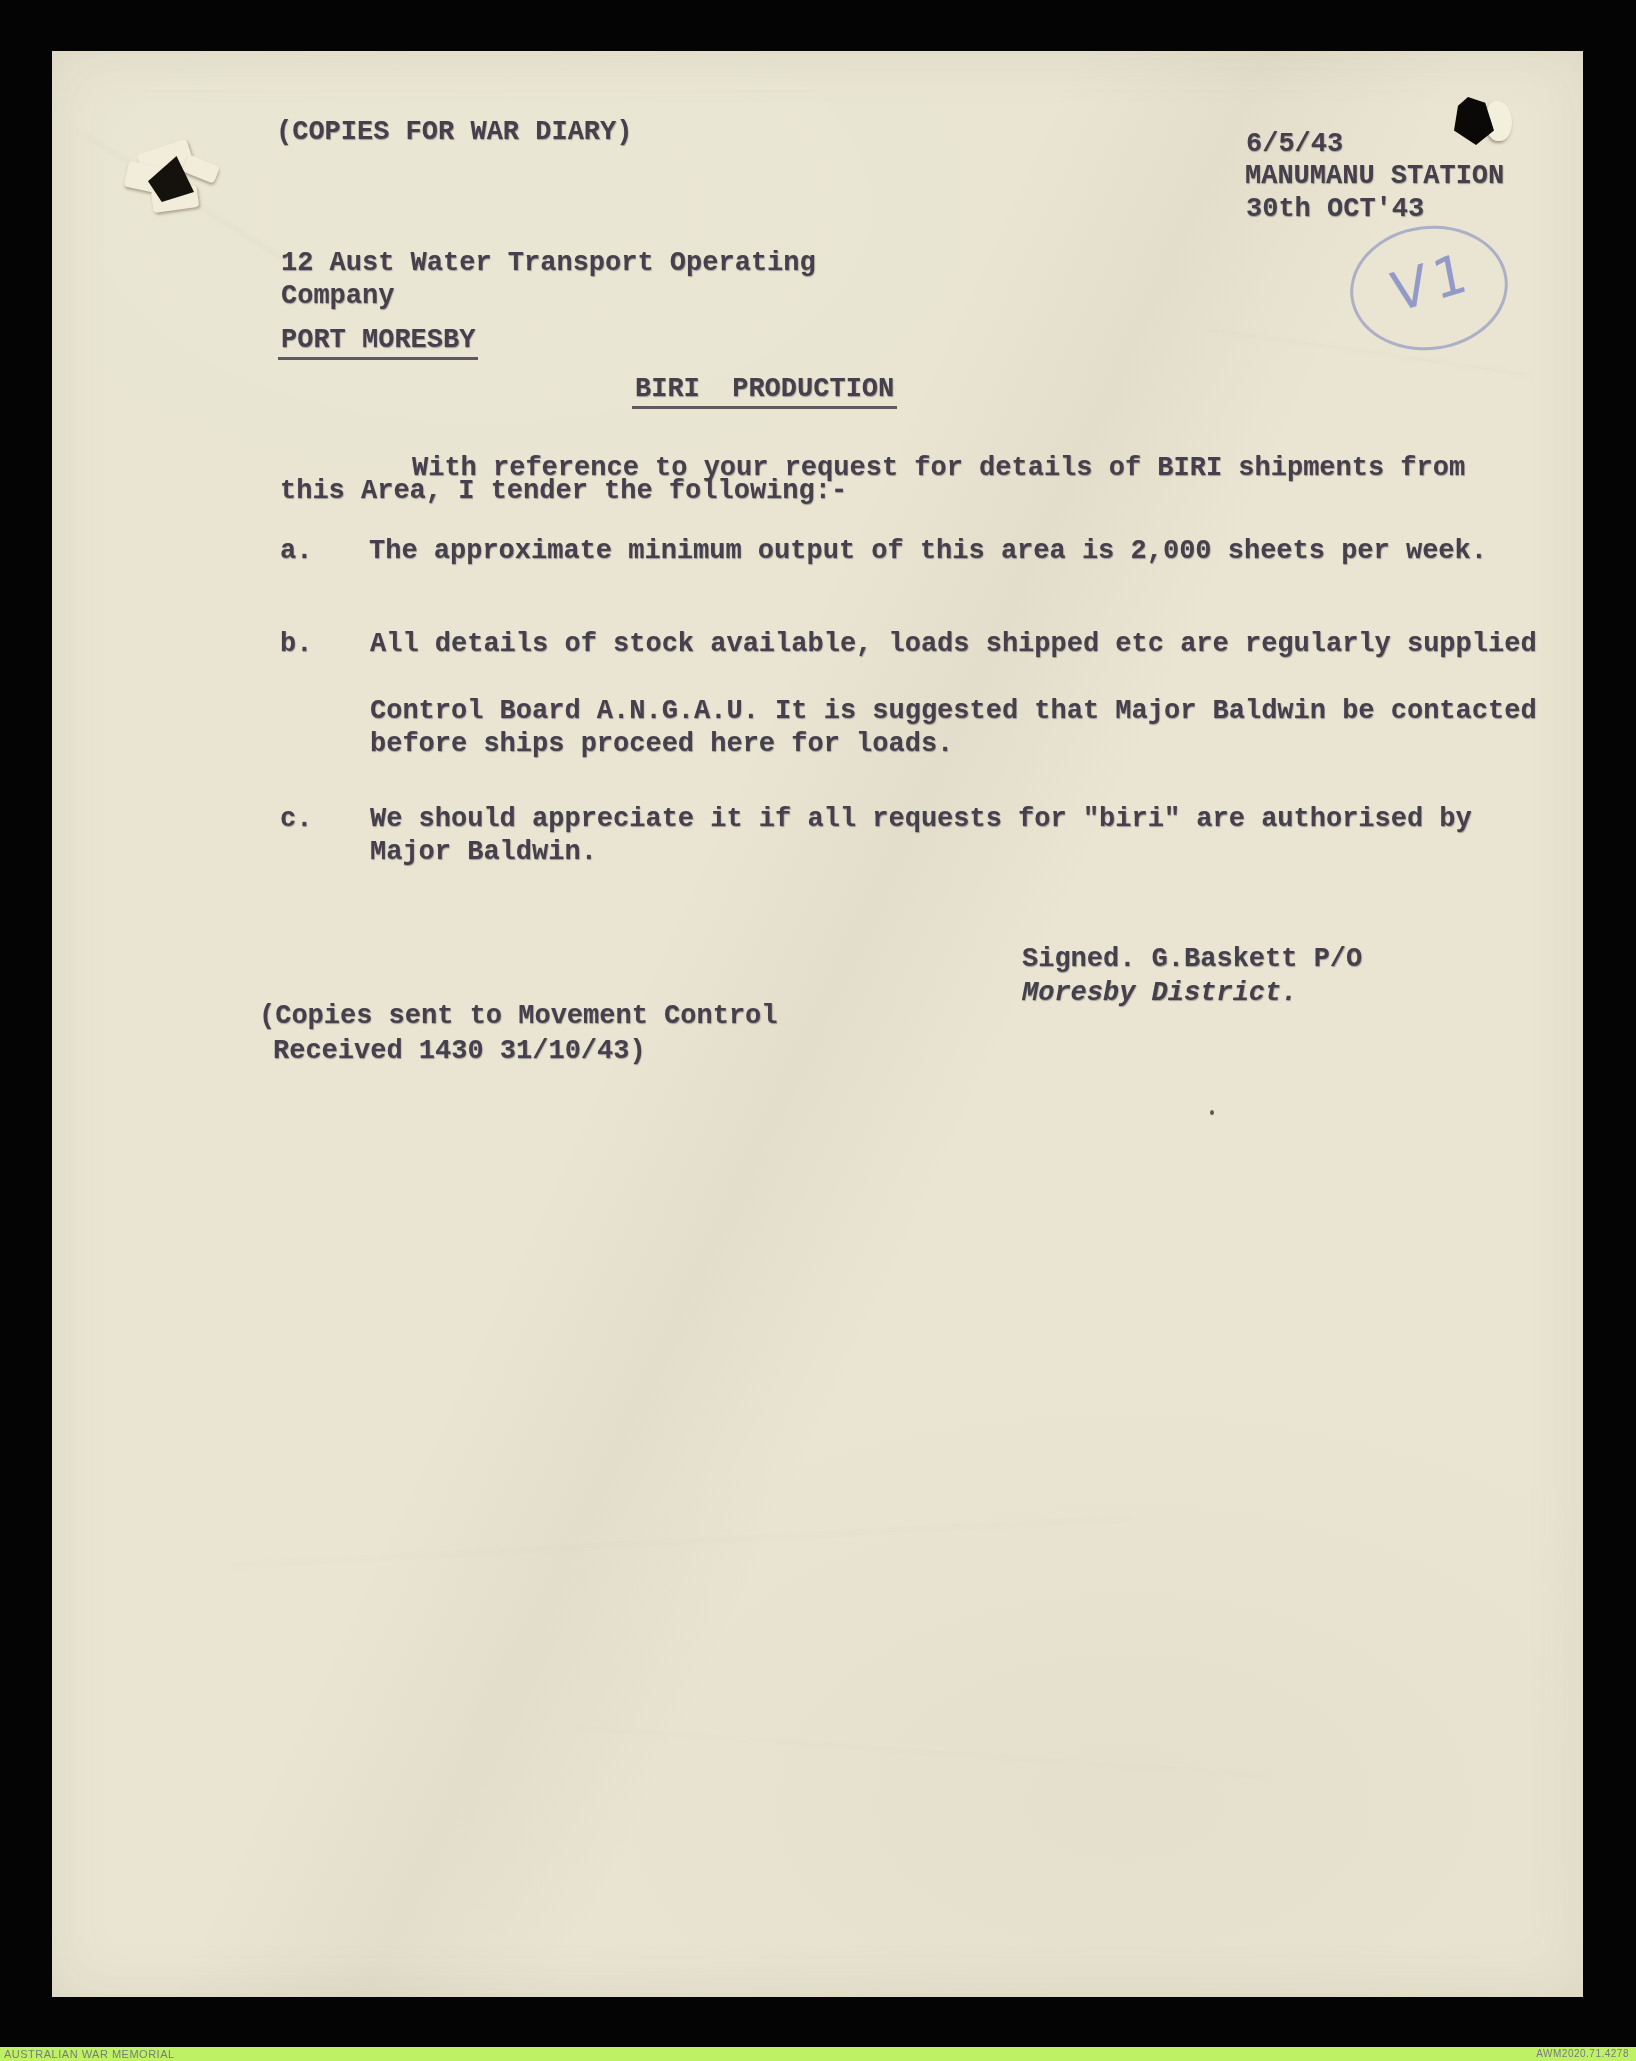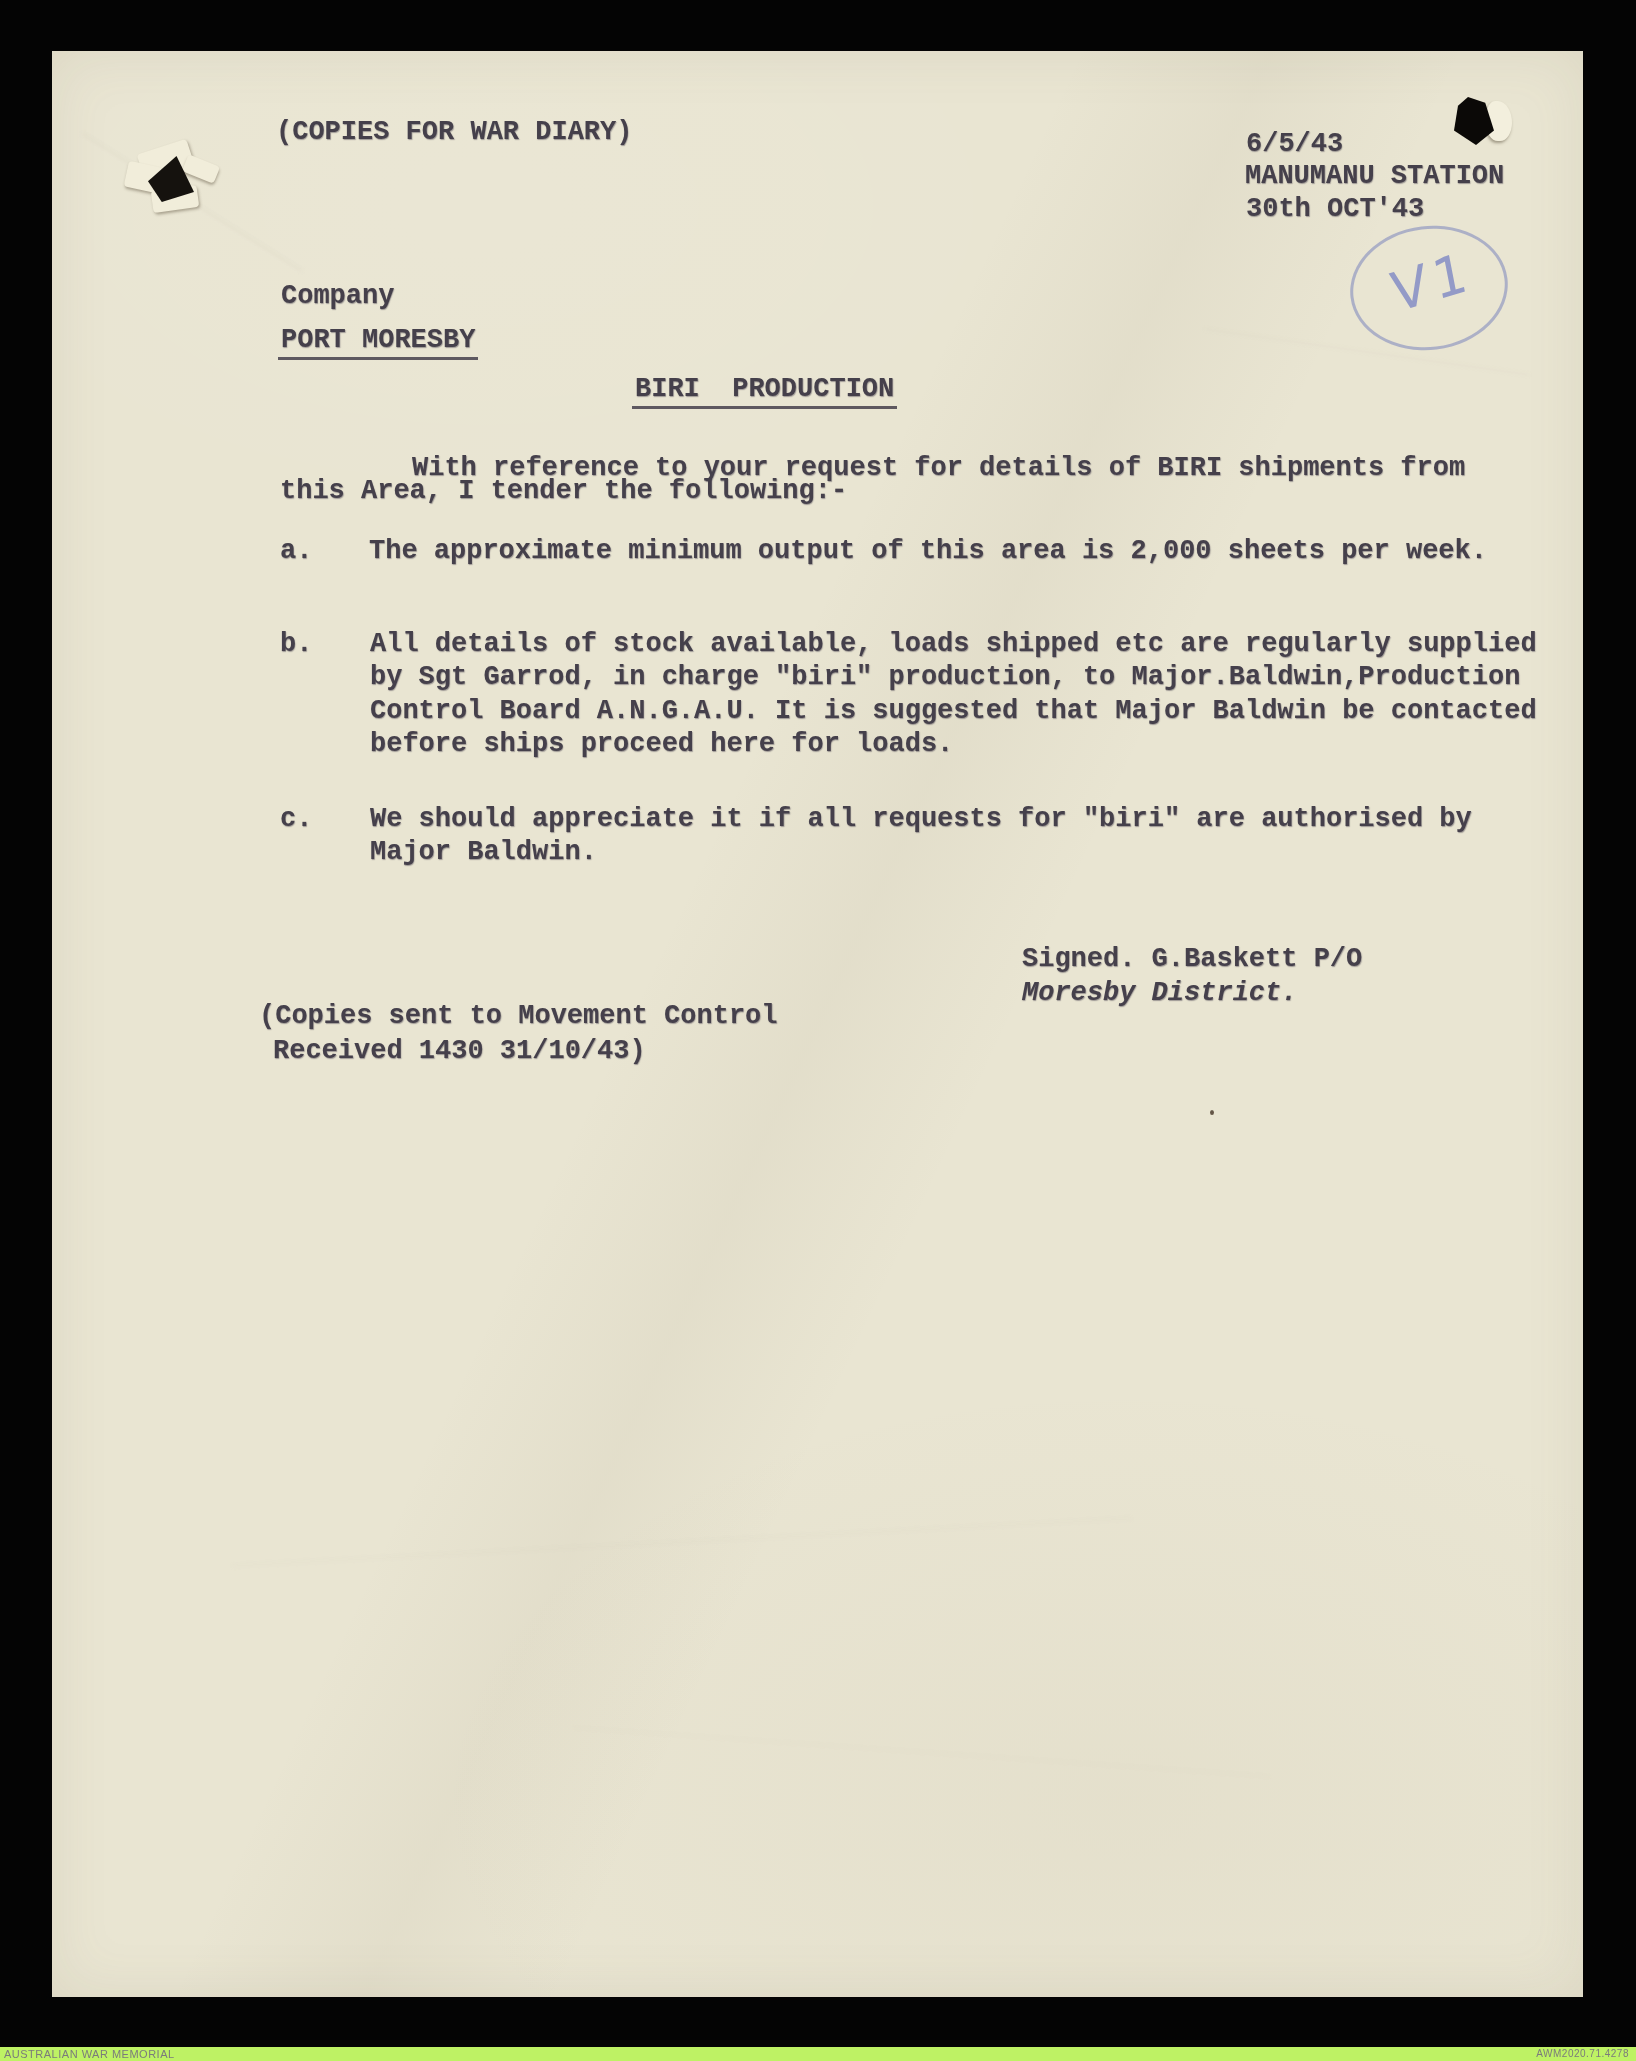--- a/index.html
+++ b/index.html
@@ -163,34 +163,34 @@
   <div class="tw" style="left:224px; top:68px;">(COPIES FOR WAR DIARY)</div>
 
   <div class="tw" style="left:1194px; top:80px;">6/5/43</div>
   <div class="tw" style="left:1193px; top:112px;">MANUMANU STATION</div>
   <div class="tw" style="left:1194px; top:145px;">30th OCT'43</div>
 
   <div class="stamp">
     <span class="stamp-text">V1</span>
   </div>
 
+  <div class="tw" style="left:229px; top:199px;">12 Aust Water Transport Operating</div>
   <div class="tw" style="left:229px; top:232px;">Company</div>
   <div class="tw underlined" style="left:229px; top:265px;margin-top:11px;">PORT MORESBY</div>
 
   <div class="tw underlined" style="left:583px; top:325px;">BIRI  PRODUCTION</div>
 
   <div class="tw" style="left:360px; top:380px;margin-top:24px;">With reference to your request for details of BIRI shipments from</div>
   <div class="tw" style="left:228px; top:427px;">this Area, I tender the following:-</div>
 
   <div class="tw" style="left:228px; top:487px;">a.</div>
   <div class="tw" style="left:317px; top:487px;">The approximate minimum output of this area is 2,000 sheets per week.</div>
 
   <div class="tw" style="left:228px; top:580px;">b.</div>
   <div class="tw" style="left:318px; top:580px;">All details of stock available, loads shipped etc are regularly supplied</div>
-  <div class="tw" style="left:318px; top:613px;">by Sgt Garrod, in charge "biri" production, to Major.Baldwin,Production</div>
   <div class="tw" style="left:318px; top:647px;">Control Board A.N.G.A.U. It is suggested that Major Baldwin be contacted</div>
   <div class="tw" style="left:318px; top:680px;">before ships proceed here for loads.</div>
 
   <div class="tw" style="left:228px; top:755px;">c.</div>
   <div class="tw" style="left:318px; top:755px;">We should appreciate it if all requests for "biri" are authorised by</div>
   <div class="tw" style="left:318px; top:788px;">Major Baldwin.</div>
 
   <div class="tw" style="left:970px; top:895px;">Signed. G.Baskett P/O</div>
   <div class="tw" style="left:970px; top:929px;font-style:italic;">Moresby District.</div>
 

